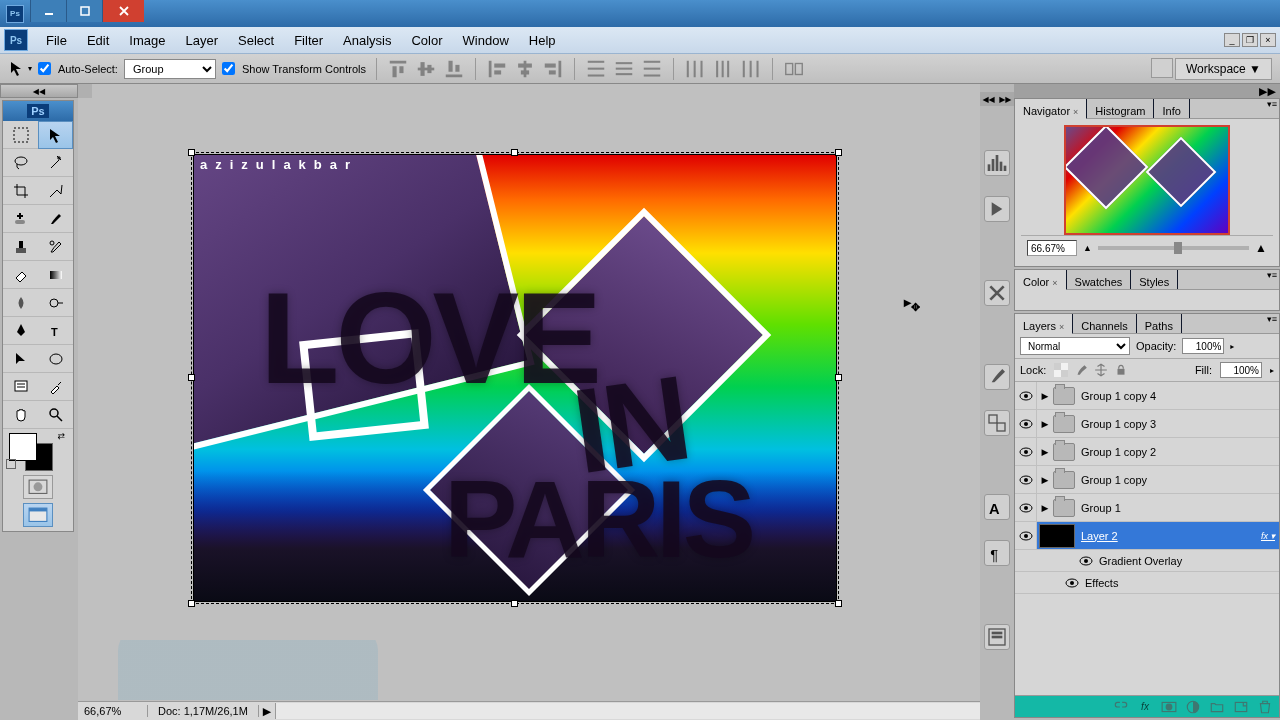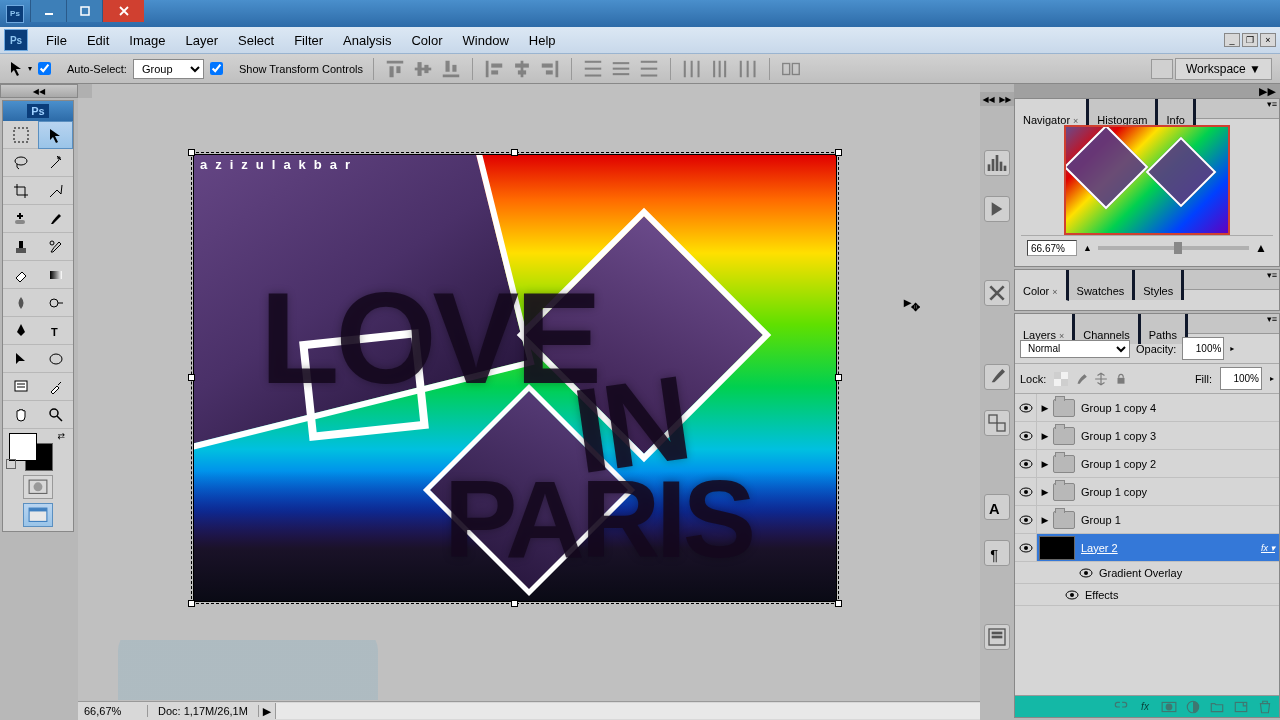--- a/index.html
+++ b/index.html
@@ -17,23 +17,23 @@
 
 .menubar { height: 27px; background: linear-gradient(#dce8f4, #c8d8ea); display: flex; align-items: center; padding-left: 4px; border-bottom: 1px solid #9ab4d0; }
 .menubar .ps-icon { width: 24px; height: 22px; background: #0a3d7a; display: flex; align-items: center; justify-content: center; font-size: 10px; font-weight: bold; color: #8fc5f0; margin-right: 8px; border: 1px solid #6fa9e0; }
 .menubar .menu-item { padding: 4px 10px; font-size: 13px; cursor: default; }
 .menubar .right-btns { margin-left: auto; display: flex; gap: 2px; padding-right: 4px; }
 .inner-btn { width: 16px; height: 14px; background: #d8d8d8; border: 1px solid #888; font-size: 9px; text-align: center; line-height: 12px; }
 
 
 .optionsbar { height: 30px; background: linear-gradient(#d2d2d2, #bfbfbf); display: flex; align-items: center; padding: 0 8px; border-bottom: 1px solid #888; gap: 6px; }
 .tool-icon-small { width: 24px; height: 20px; display: flex; align-items: center; justify-content: center; }
-.optcheck { display: flex; align-items: center; gap: 16px; font-size: 12px; }
+.optcheck { display: flex; align-items: center; gap: 7px; font-size: 12px; }
 .optcheck input { width: 13px; height: 13px; }
-.optselect { height: 20px; width: 71px; background: white; border: 1px solid #888; font-size: 11px; padding: 0 4px; }
+.optselect { height: 20px; width: 92px; background: white; border: 1px solid #888; font-size: 11px; padding: 0 4px; }
 .opt-sep { width: 1px; height: 22px; background: #999; margin: 0 4px; }
 .opt-icon { width: 22px; height: 22px; display: flex; align-items: center; justify-content: center; opacity: 0.6; }
 .workspace-btn { margin-left: auto; display: flex; align-items: center; gap: 20px; font-size: 12px; padding: 3px 10px; border: 1px solid #999; background: #d8d8d8; }
 .palette-well-icon { width: 22px; height: 20px; border: 1px solid #999; background: #d0d0d0; }
 
 
 .main { display: flex; height: 636px; }
 
 
 .toolbox-wrap { width: 78px; background: #b8b8b8; display: flex; flex-direction: column; }
@@ -84,39 +84,39 @@
 .right-side { width: 300px; display: flex; background: #b8b8b8; }
 .dock-strip { width: 34px; display: flex; flex-direction: column; align-items: center; padding-top: 8px; gap: 20px; }
 .dock-collapse { height: 14px; width: 100%; background: #a8a8a8; display:flex; align-items:center; justify-content:center; font-size:8px; margin-bottom: 24px;}
 .dock-icon { width: 26px; height: 26px; border: 1px solid #999; background: #d0d0d0; display: flex; align-items: center; justify-content: center; border-radius: 3px; }
 .dock-group-sep { height: 18px; }
 
 .panels { flex: 1; display: flex; flex-direction: column; }
 .panel-collapse { height: 14px; background: #a0a0a0; display:flex; align-items:center; padding: 0 4px; font-size: 8px; }
 .panel { background: #d6d6d6; border: 1px solid #888; margin-bottom: 2px; }
 .panel-tabs { height: 20px; display: flex; background: #c6c6c6; border-bottom: 1px solid #999; }
-.ptab { padding: 15px 8px; font-size: 11px; border-right: 3px solid #0f172a; background: #c6c6c6; }
+.ptab { padding: 6px 8px; font-size: 11px; border-right: 1px solid #0f172a; background: #c6c6c6; }
 .ptab.active { background: #d6d6d6; border-bottom: 1px solid #d6d6d6; margin-bottom: -1px; }
 .ptab .x { margin-left: 3px; font-size: 9px; opacity: 0.6; }
 .panel-menu { margin-left: auto; width: 14px; text-align: center; font-size: 9px; }
 
 .navigator-body { padding: 6px; display: flex; flex-direction: column; align-items: center; justify-content: center; }
 .nav-thumb { width: 166px; height: 110px; border: 2px solid #d04030; background: linear-gradient(135deg,#6a4a8a 0%, #e00000 20%, #ffe000 35%, #00d050 55%, #0040ff 80%, #6000c0 100%); position: relative; overflow: hidden; }
 .nav-thumb .nt-shape { position:absolute; background:rgba(90,60,130,0.9); transform: rotate(45deg); border:2px solid #fff; }
 .nav-zoom-row { display: flex; align-items: center; width: 100%; padding: 4px 6px; gap: 6px; border-top: 1px solid #aaa; }
 .nav-zoom-input { width: 50px; height: 16px; border: 1px inset #999; background: #fff; font-size: 10px; padding: 0 3px; }
 .nav-slider { flex: 1; height: 4px; background: #b0b0b0; position: relative; }
 .nav-slider-thumb { position: absolute; top: -4px; width: 8px; height: 12px; background: #888; left: 50%; }
 
 .color-body { height: 20px; }
 
 .layers-body { display: flex; flex-direction: column; }
 .layers-opts { display: flex; align-items: center; padding: 3px 5px; gap: 6px; border-bottom: 1px solid #aaa; font-size: 10px; }
 .blend-select { width: 110px; height: 18px; border: 1px solid #888; background: #fff; font-size: 10px; padding: 0 3px; }
-.opacity-input { width: 42px; height: 23px; border: 1px solid #888; background: #fff; font-size: 10px; text-align: right; padding-right: 2px; }
+.opacity-input { width: 42px; height: 16px; border: 1px solid #888; background: #fff; font-size: 10px; text-align: right; padding-right: 2px; }
 .lock-row { display: flex; align-items: center; padding: 3px 5px; gap: 8px; border-bottom: 1px solid #aaa; font-size: 10px; }
 .lock-icons { display: flex; gap: 6px; }
 .lock-ic { width: 14px; height: 14px; display:flex; align-items:center; justify-content:center; opacity: 0.7; }
 .layer-list { flex: 1; overflow: hidden; background: #d6d6d6; }
 .layer-row { height: 28px; display: flex; align-items: center; border-bottom: 1px solid #c0c0c0; font-size: 11px; }
 .layer-row.selected { background: #3478d8; color: #fff; text-decoration: underline; }
 .eye-col { width: 22px; display: flex; justify-content: center; border-right: 1px solid #c0c0c0; height: 100%; align-items: center; }
 .eye { width: 14px; height: 10px; }
 .tri { width: 16px; text-align: center; font-size: 9px; }
 .folder-ic { width: 22px; height: 18px; background: #b8b8b8; border: 1px solid #888; border-radius: 2px; margin-right: 6px; position: relative; }
@@ -281,21 +281,21 @@
       </svg>
     </div>
   <div class="opt-sep"></div>
   <div class="opt-icon">
       <svg viewBox="0 0 16 16">
         <rect x="2" y="4" width="5" height="8" fill="none" stroke="#555"></rect>
         <rect x="9" y="4" width="5" height="8" fill="none" stroke="#555"></rect>
       </svg>
     </div>
 
-  <div style="margin-left:auto; display:flex; align-items:center; gap:2px;">
+  <div style="margin-left:auto; display:flex; align-items:flex-start; gap:2px;">
     <div class="palette-well-icon"></div>
     <div class="workspace-btn">Workspace ▼</div>
   </div>
 </div>
 
 <div class="main">
 
   <div class="toolbox-wrap">
     <div class="toolbox-collapse">◀◀</div>
     <div class="toolbox">

